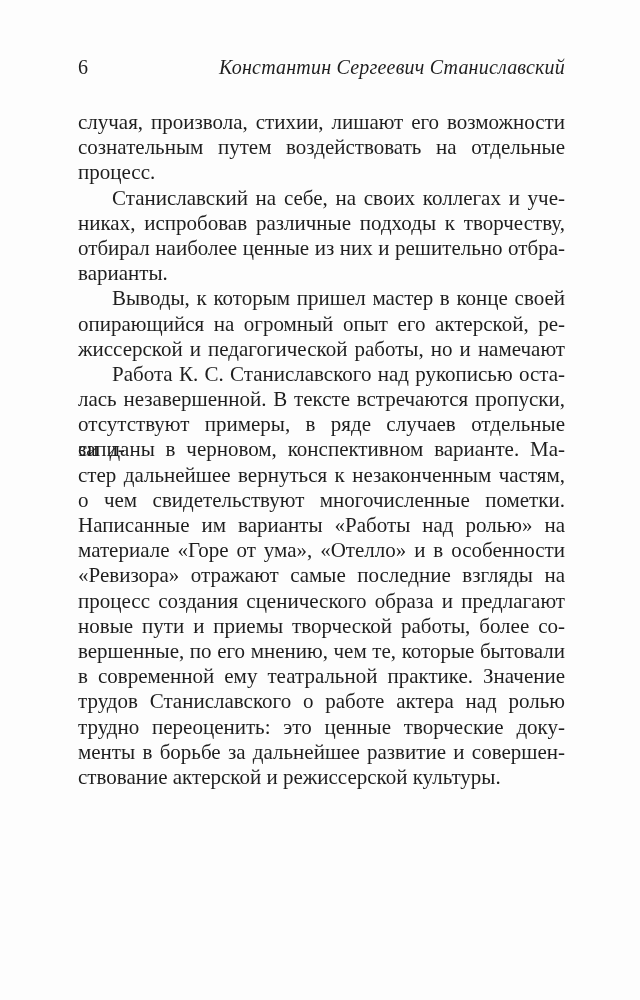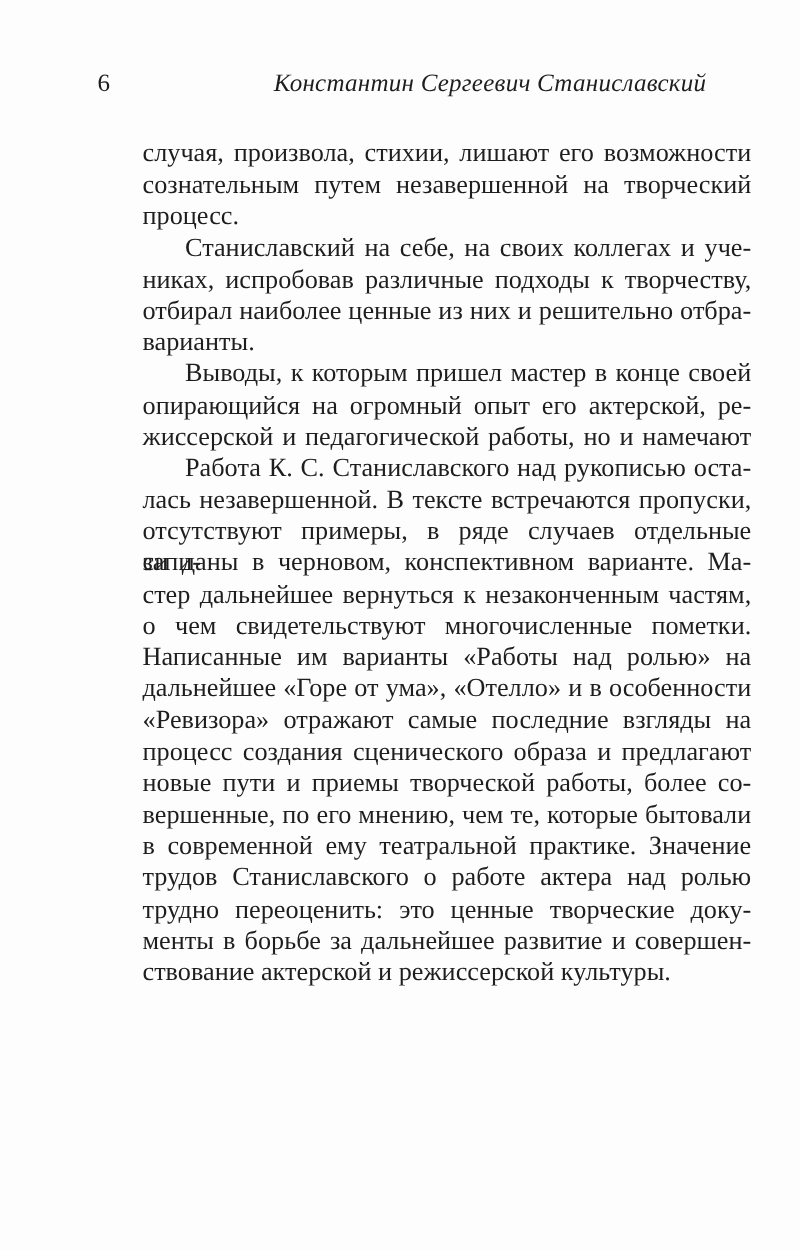--- a/index.html
+++ b/index.html
@@ -37,21 +37,20 @@
     text-align: center;
     letter-spacing: 0.2px;
   }
   .text-body {
     position: absolute;
     top: 110px;
     left: 78px;
     width: 487px;
     font-size: 21px;
     line-height: 25.2px;
-    margin-left: 36px;
   }
   .paragraph { margin: 0; }
   .line {
     text-align: justify;
     text-align-last: justify;
     height: 25.2px;
     overflow: visible;
   }
   .line.indent { text-indent: 34px; }
   .line.para-end { text-align-last: left; }
@@ -60,21 +59,21 @@
 <body>
 
 <div class="page">
   <div class="page-header">
     <span class="page-number">6</span>
     <span class="running-title">Константин Сергеевич Станиславский</span>
   </div>
   <div class="text-body">
       <div class="paragraph">
         <div class="line">случая, произвола, стихии, лишают его возможности</div>
-        <div class="line">сознательным путем незавершенной на творческий</div>
+        <div class="line">сознательным путем воздействовать на отдельные</div>
         <div class="line para-end">процесс.</div>
       </div>
       <div class="paragraph">
         <div class="line indent">Станиславский на себе, на своих коллегах и уче-</div>
         <div class="line">никах, испробовав различные подходы к творчеству,</div>
         <div class="line">отбирал наиболее ценные из них и решительно отбра-</div>
         <div class="line para-end">варианты.</div>
       </div>
       <div class="paragraph">
         <div class="line indent">Выводы, к которым пришел мастер в конце своей</div>
@@ -82,21 +81,21 @@
         <div class="line">жиссерской и педагогической работы, но и намечают</div>
       </div>
       <div class="paragraph">
         <div class="line indent">Работа К. С. Станиславского над рукописью оста-</div>
         <div class="line">лась незавершенной. В тексте встречаются пропуски,</div>
         <div class="line">отсутствуют примеры, в ряде случаев отдельные запи-</div>
         <div class="line">си даны в черновом, конспективном варианте. Ма-</div>
         <div class="line">стер дальнейшее вернуться к незаконченным частям,</div>
         <div class="line">о чем свидетельствуют многочисленные пометки.</div>
         <div class="line">Написанные им варианты «Работы над ролью» на</div>
-        <div class="line">дальнейшее «Горе от ума», «Отелло» и в особенности</div>
+        <div class="line">материале «Горе от ума», «Отелло» и в особенности</div>
         <div class="line">«Ревизора» отражают самые последние взгляды на</div>
         <div class="line">процесс создания сценического образа и предлагают</div>
         <div class="line">новые пути и приемы творческой работы, более со-</div>
         <div class="line">вершенные, по его мнению, чем те, которые бытовали</div>
         <div class="line">в современной ему театральной практике. Значение</div>
         <div class="line">трудов Станиславского о работе актера над ролью</div>
         <div class="line">трудно переоценить: это ценные творческие доку-</div>
         <div class="line">менты в борьбе за дальнейшее развитие и совершен-</div>
         <div class="line para-end">ствование актерской и режиссерской культуры.</div>
       </div>

